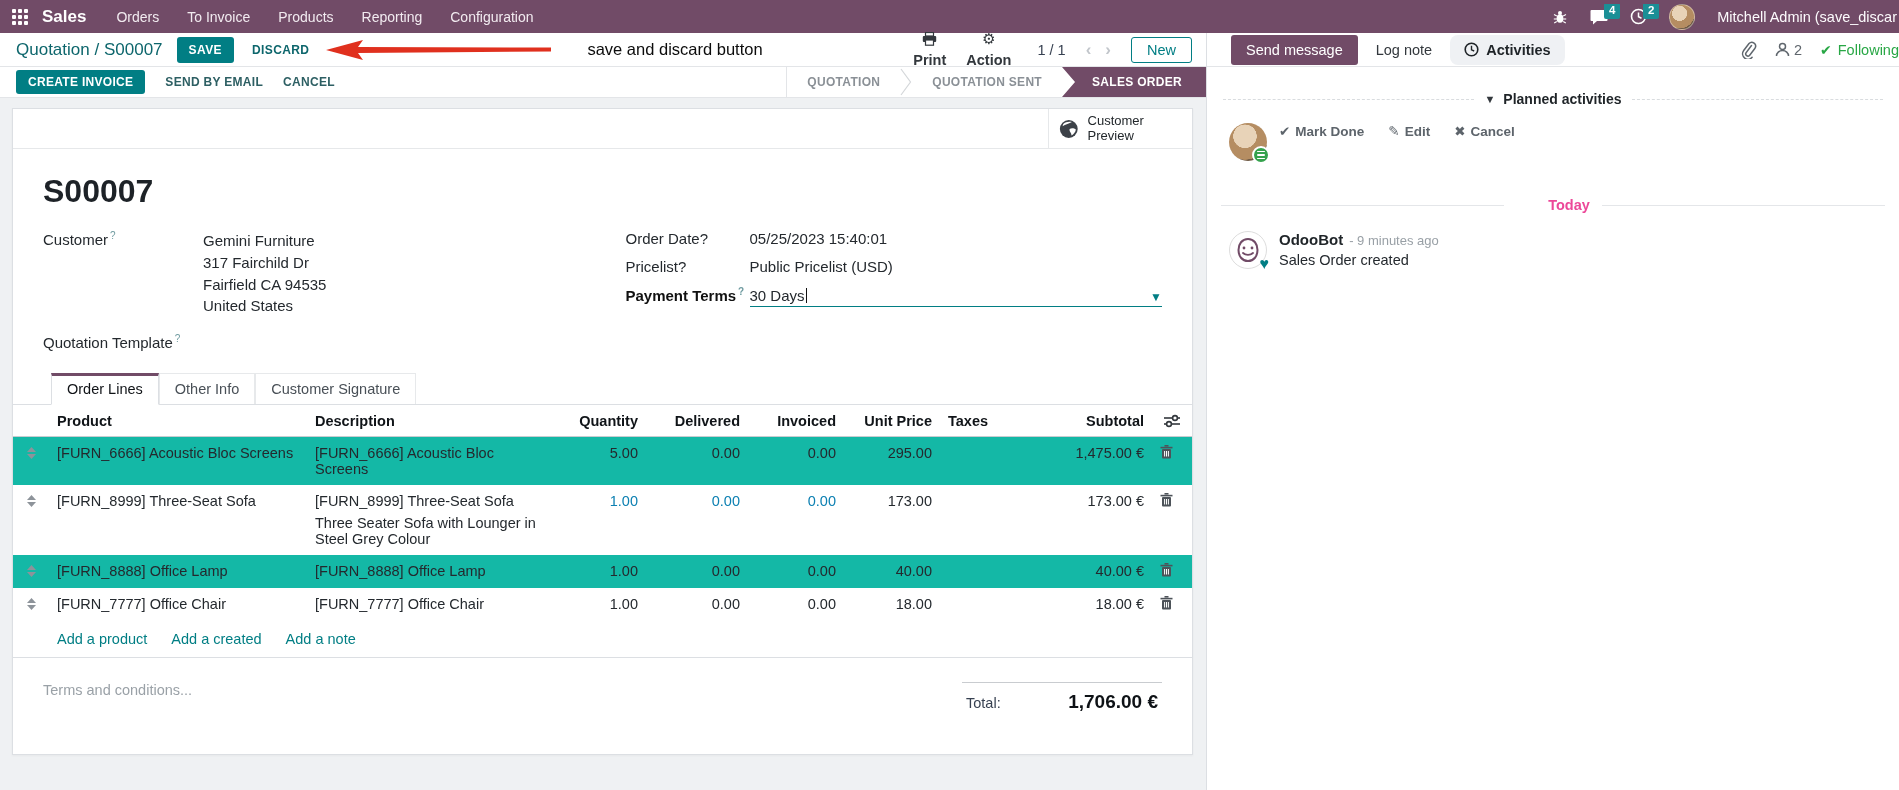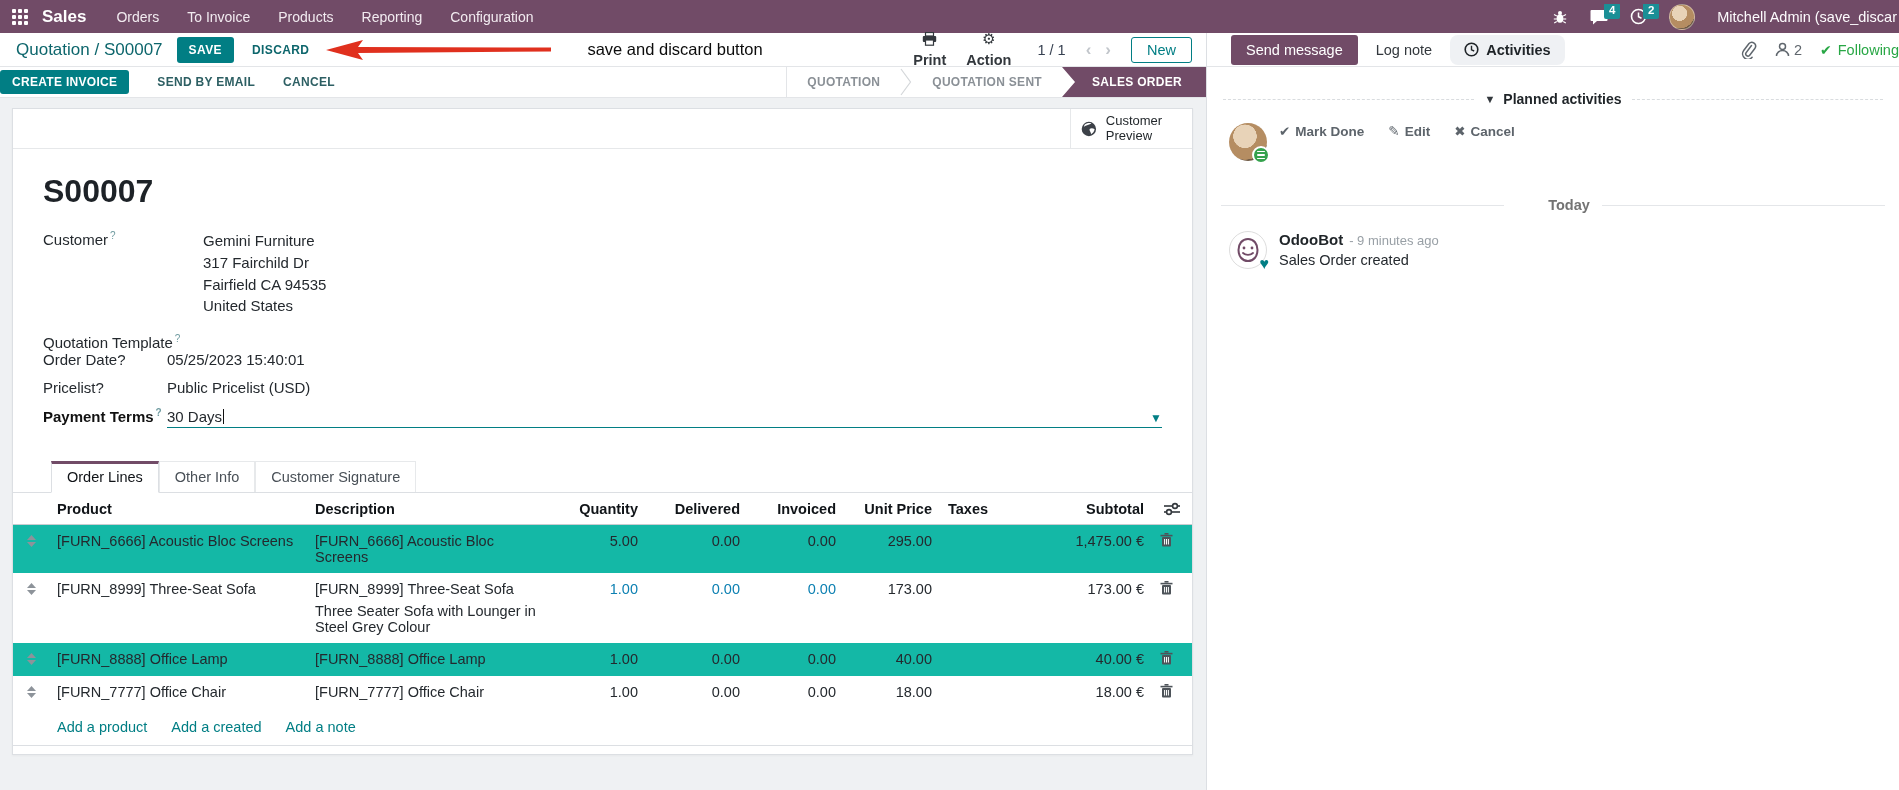--- a/index.html
+++ b/index.html
@@ -60,21 +60,21 @@
   .pager { font-size:14.5px; color:#374151; margin-left:6px; }
   .pager-arrows { display:flex; gap:14px; color:#c2c6cb; font-size:17px; font-weight:700; }
   .pager-arrows span { cursor:pointer; }
   .btn-new {
     border:1px solid #017E84; color:#017E84; background:#fff; font-size:14.5px;
     padding:4px 15px; border-radius:3px; cursor:pointer; font-family:inherit;
   }
 
   
   .status-row { height:31px; display:flex; align-items:stretch; border-bottom:1px solid #e3e5e8; background:#fff; }
-  .status-btns { display:flex; align-items:center; gap:28px; }
+  .status-btns { display:flex; align-items:center; gap:20px; padding-left:16px; }
   .btn-primary-sm {
     background:#017E84; color:#fff; border:none; font-weight:700; font-size:12px;
     letter-spacing:.3px; padding:5px 12px; border-radius:3px; cursor:pointer; font-family:inherit;
   }
   .btn-flat-sm {
     background:none; border:none; color:#2d5f63; font-weight:600; font-size:12px;
     letter-spacing:.3px; cursor:pointer; font-family:inherit;
   }
   .statusbar { margin-left:auto; display:flex; align-items:stretch; border-left:1px solid #e3e5e8; }
   .step { display:flex; align-items:center; padding:0 20px; font-size:12px; font-weight:700; letter-spacing:.3px; color:#8a9096; cursor:pointer; }
@@ -85,26 +85,26 @@
   }
 
   
   .content { flex:1; background:#eff1f3; overflow:hidden; }
   .sheet {
     margin:10px 13px 0 12px; background:#fff; border:1px solid #dcdfe3;
     height:647px; box-shadow:0 1px 2px rgba(0,0,0,.04); overflow:hidden;
   }
   .button-box { height:40px; border-bottom:1px solid #e6e8ea; display:flex; justify-content:flex-end; }
   .preview-btn {
-    width:122px; border-left:1px solid #e6e8ea; display:flex; align-items:center; gap:9px;
+    width:144px; border-left:1px solid #e6e8ea; display:flex; align-items:center; gap:9px;
     padding:0 10px; font-size:13px; color:#23282c; line-height:1.15; cursor:pointer; background:#fff; border-top:none; border-right:none; border-bottom:none; font-family:inherit; text-align:left;
   }
   .sheet-pad { padding:0 30px; }
   .sheet-title { font-size:32px; font-weight:600; color:#1d2227; margin:24px 0 20px; }
-  .fields-grid { display:grid; grid-template-columns:1fr; column-gap:46px; font-size:15px; }
+  .fields-grid { display:grid; grid-template-columns:1fr 1fr; column-gap:46px; font-size:15px; }
   .fgroup-left .frow { display:flex; }
   .flabel { width:160px; flex:none; color:#24292e; }
   .flabel .q, .flabel-b .q { color:#6f9ba0; font-size:10px; vertical-align:super; margin-left:2px; }
   .flabel-b { width:124px; flex:none; color:#111; font-weight:700; }
   .flabel-r { width:124px; flex:none; color:#24292e; }
   .link-teal { color:#017E84; cursor:pointer; }
   .addr div { line-height:1.45; color:#24292e; }
   .qt-row { margin-top:16px; }
   .fgroup-right .frow { display:flex; margin-bottom:11px; align-items:baseline; }
   .fvalue { color:#24292e; }
@@ -189,21 +189,21 @@
     width:15px; height:15px; border-radius:50%; background:#7a8187; color:#fff;
     font-size:10.5px; font-weight:700; display:inline-flex; align-items:center; justify-content:center;
     font-family:"Liberation Serif", serif; font-style:italic; margin-left:4px; cursor:pointer;
   }
   .a-actions { margin-top:0; display:flex; gap:24px; font-size:13.5px; font-weight:700; color:#5d646b; }
   .a-actions span { cursor:pointer; }
   .a-actions .gl { margin-right:5px; font-weight:400; }
 
   .today-sep { margin:36px 14px 0; display:flex; align-items:center; gap:12px; }
   .today-sep:before, .today-sep:after { content:""; flex:1; border-top:1px solid #e4e6e9; }
-  .today-label { font-size:14.5px; font-weight:700; color:#737373;margin-left:32px; }
+  .today-label { font-size:14.5px; font-weight:700; color:#ec4899;margin-left:32px; }
 
   .message-item { margin:18px 0 0 22px; display:flex; gap:12px; }
   .bot-avatar {
     width:38px; height:38px; border-radius:50%; background:#fff; border:1px solid #ddd;
     position:relative; flex:none; display:flex; align-items:center; justify-content:center;
   }
   .bot-heart { position:absolute; right:-3px; bottom:-4px; color:#017E84; font-size:16px; line-height:1; }
   .msg-head { font-size:15px; display:flex; align-items:baseline; gap:6px; }
   .msg-author { font-weight:700; color:#1f2428; cursor:pointer; }
   .msg-time { color:#99a0a6; font-size:13px; }

